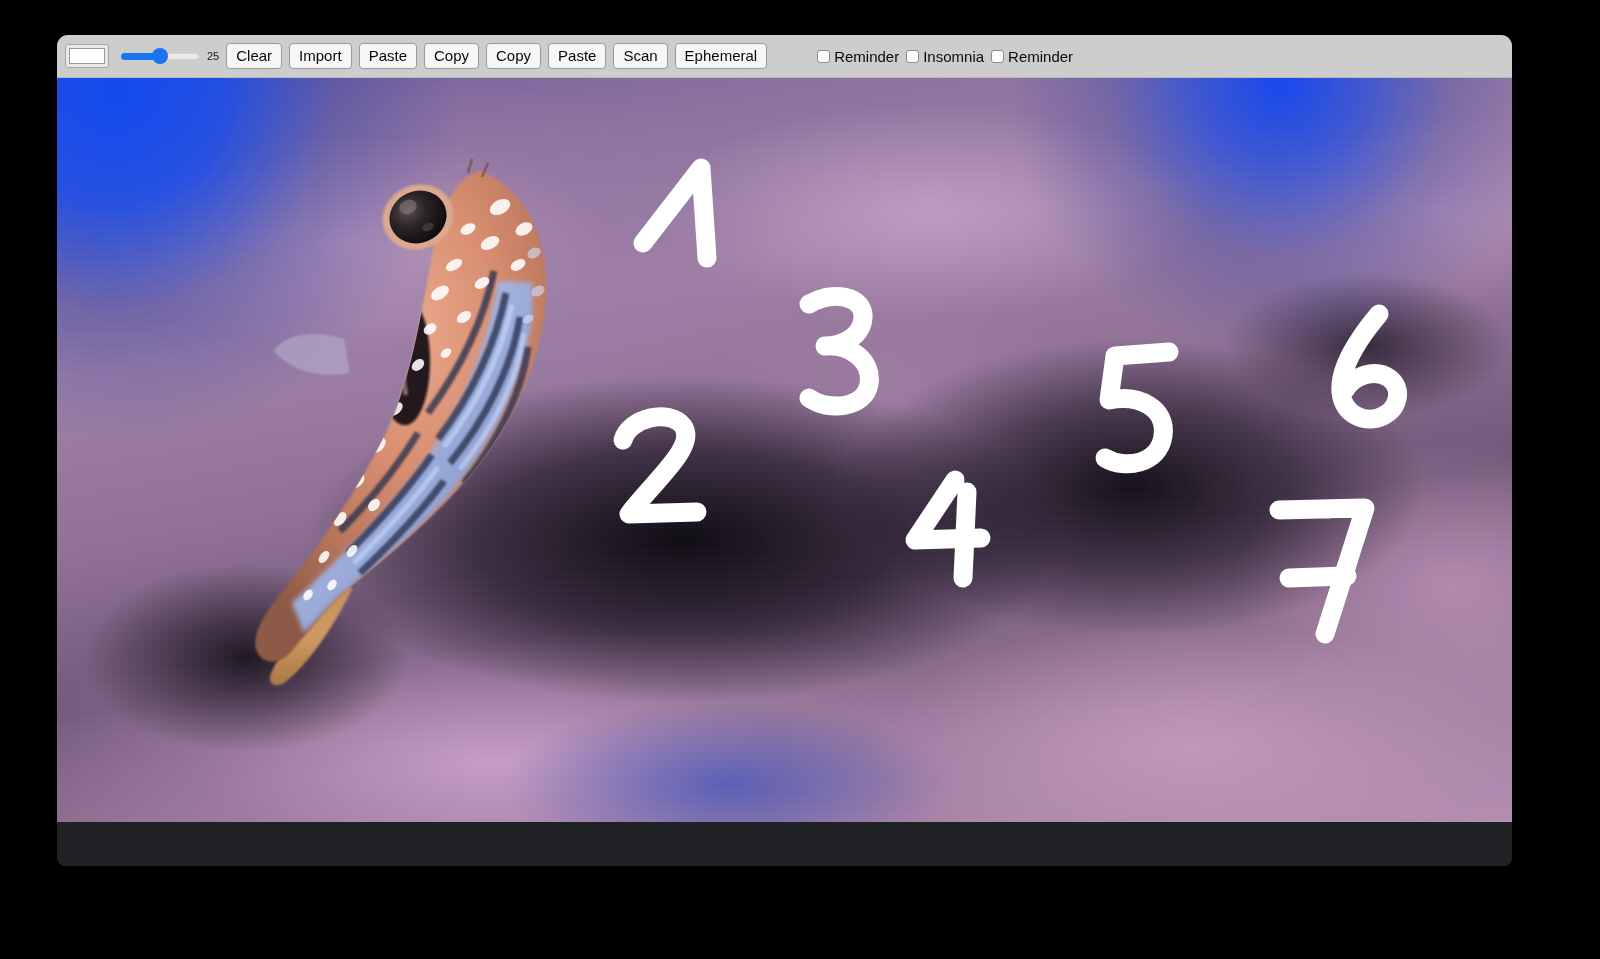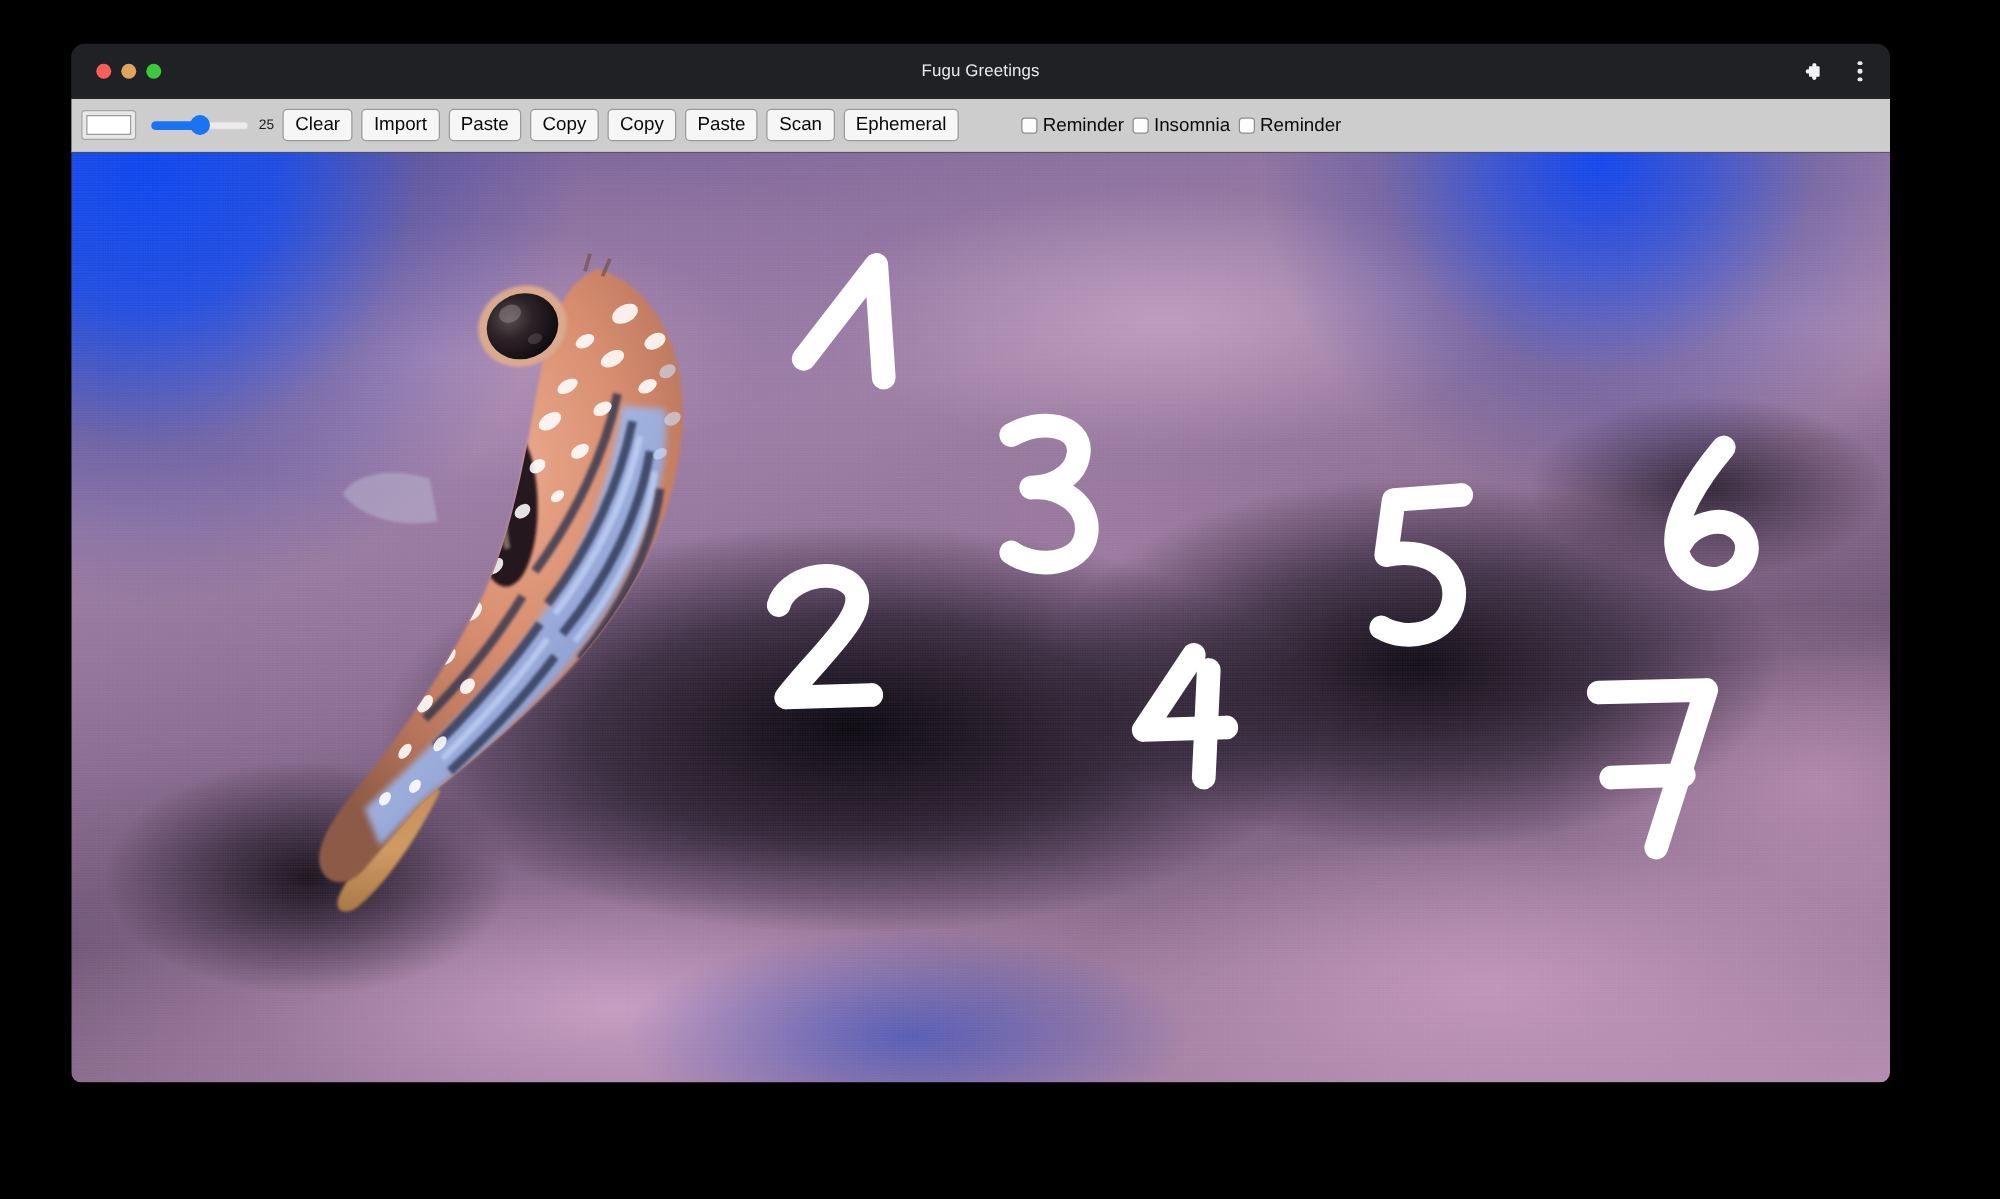--- a/index.html
+++ b/index.html
@@ -274,45 +274,20 @@
     pointer-events: none;
   }
 </style>
 </head>
 <body>
 
 <div id="root">
 
   <div class="window">
 
-    <div class="titlebar">
-
-      <div class="traffic">
-        <span class="light close"></span>
-        <span class="light min"></span>
-        <span class="light max"></span>
-      </div>
-
-      <div class="win-title">Fugu Greetings</div>
-
-      <div class="titlebar-actions">
-        <span class="tb-icon">
-          <svg width="18" height="18" viewBox="0 0 24 24" fill="#f1f3f4" aria-hidden="true">
-            <path d="M14.1 3.2c-1.3 0-2.3 1-2.3 2.3 0 .4.1.8.3 1.1H9.3c-.6 0-1.1.5-1.1 1.1v2.5c-.3-.2-.7-.3-1.1-.3-1.3 0-2.3 1-2.3 2.3s1 2.3 2.3 2.3c.4 0 .8-.1 1.1-.3v2.5c0 .6.5 1.1 1.1 1.1h2.6c-.2.4-.3.8-.3 1.2 0 1.3 1 2.3 2.3 2.3s2.3-1 2.3-2.3c0-.4-.1-.8-.3-1.2h2.6c.6 0 1.1-.5 1.1-1.1V7.7c0-.6-.5-1.1-1.1-1.1h-2.6c.2-.3.3-.7.3-1.1 0-1.3-1-2.3-2.3-2.3z"></path>
-          </svg>
-        </span>
-        <span class="tb-icon">
-          <span class="dots">
-            <i></i>
-              <i></i>
-              <i></i>
-          </span>
-        </span>
-      </div>
-    </div>
 
     <div class="toolbar">
 
       <span class="color-swatch">
         <span></span>
       </span>
 
       <span class="range">
         <span class="track"></span>
         <span class="fill"></span>

